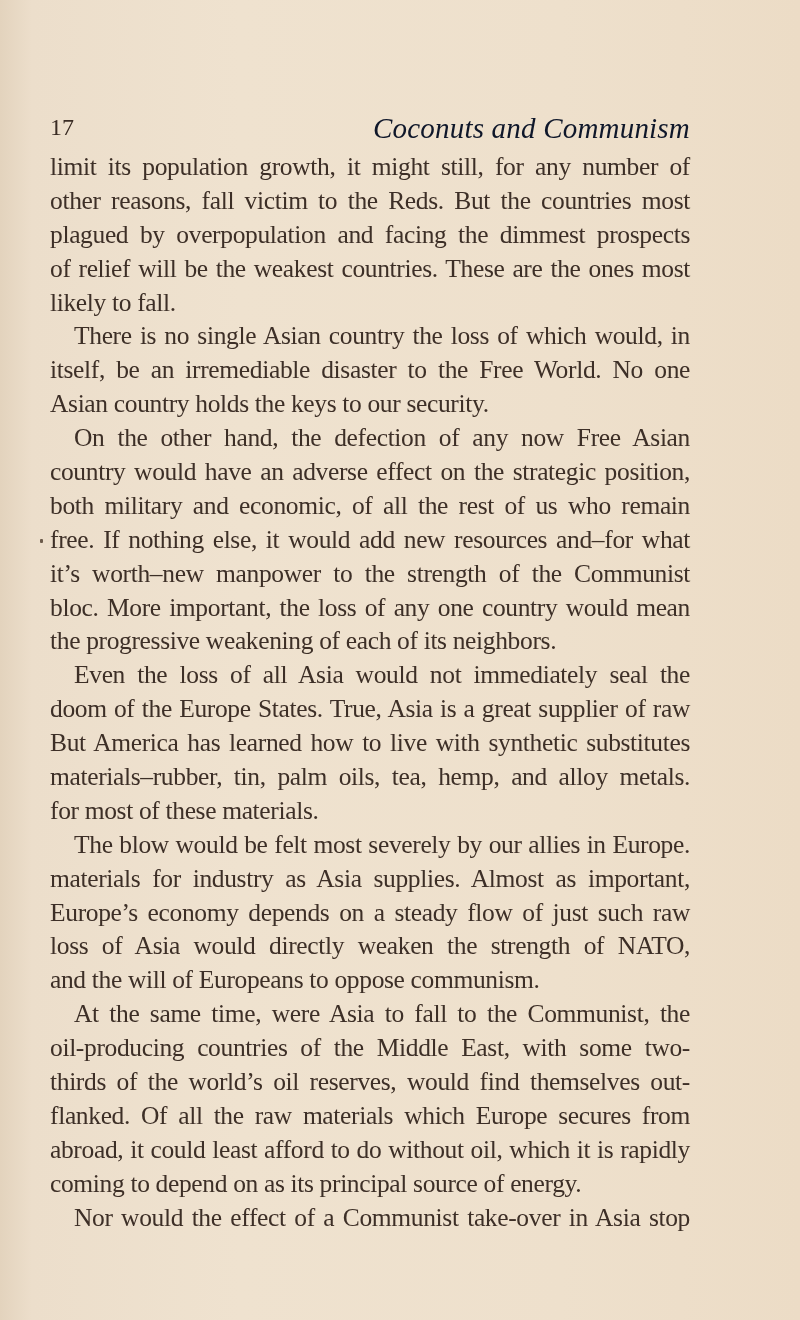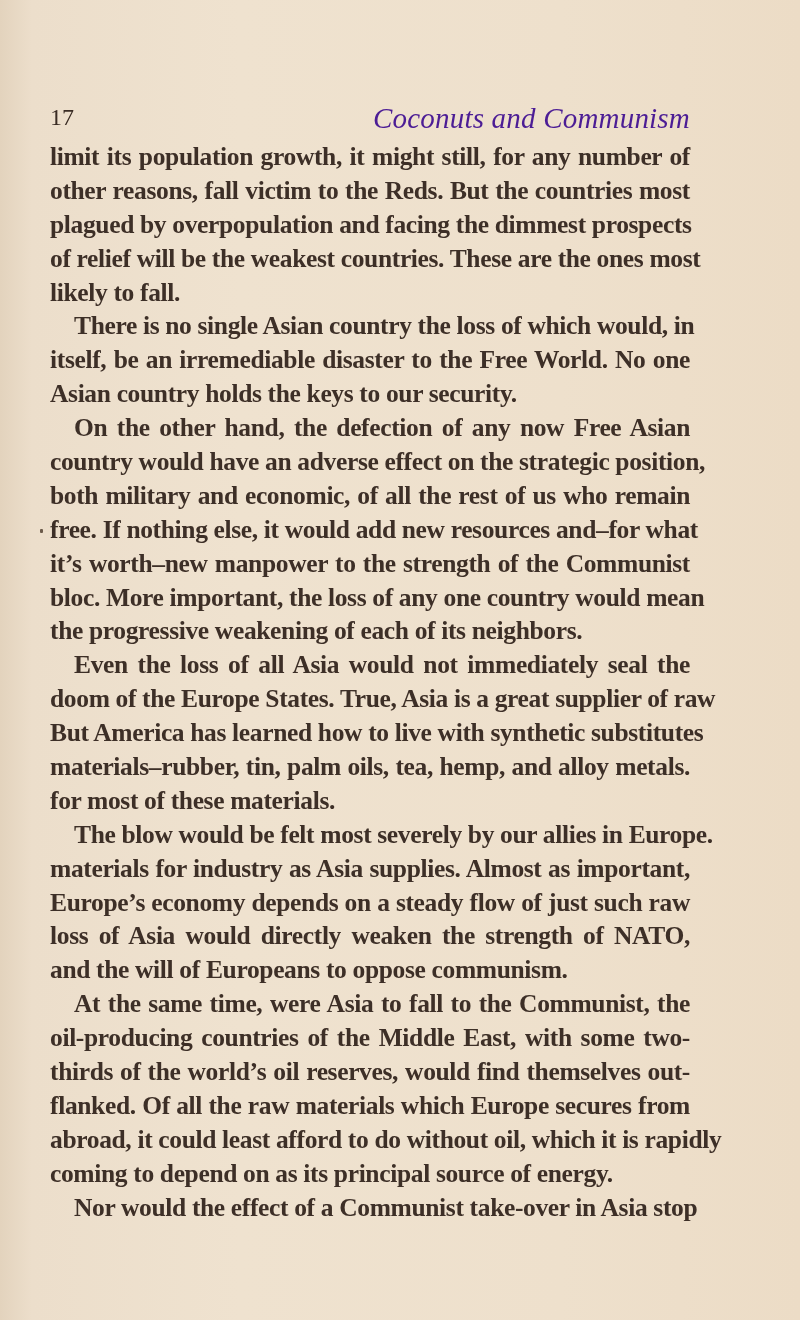--- a/index.html
+++ b/index.html
@@ -11,21 +11,21 @@
       height: 1320px;
       overflow: hidden;
       background: linear-gradient(90deg, #e3d3bd 0%, #ecdecb 4%, #efe2cf 30%, #eee0cc 70%, #ecdcc6 100%);
       position: relative;
       font-family: "Liberation Serif", "DejaVu Serif", serif;
       color: #3d2f27;
     }
     .page {
       position: absolute;
       left: 0;
-      top: 0;
+      top: 10px;
       width: 800px;
       height: 1128px;
     }
     .running-head {
       position: absolute;
       left: 50px;
       top: 100px;
       width: 640px;
       height: 40px;
     }
@@ -35,38 +35,37 @@
       top: 4px;
       font-size: 24px;
       color: #3a2c24;
     }
     .running-title {
       position: absolute;
       right: 0;
       top: 2px;
       font-size: 29px;
       font-style: italic;
-      color: #4c1d95;
+      color: #0f172a;
       letter-spacing: 0.2px;
     }
     .body-text {
       position: absolute;
       left: 50px;
       top: 140px;
       width: 640px;
     }
     .line {
       height: 33.9px;
       line-height: 33.9px;
       font-size: 25.5px;
       white-space: nowrap;
       text-align: justify;
       text-align-last: justify;
       letter-spacing: -0.35px;
-      font-weight: bold;
     }
     .line.last {
       text-align-last: left;
     }
     .line.indent {
       padding-left: 24px;
     }
     .margin-mark {
       position: absolute;
       left: 40px;

